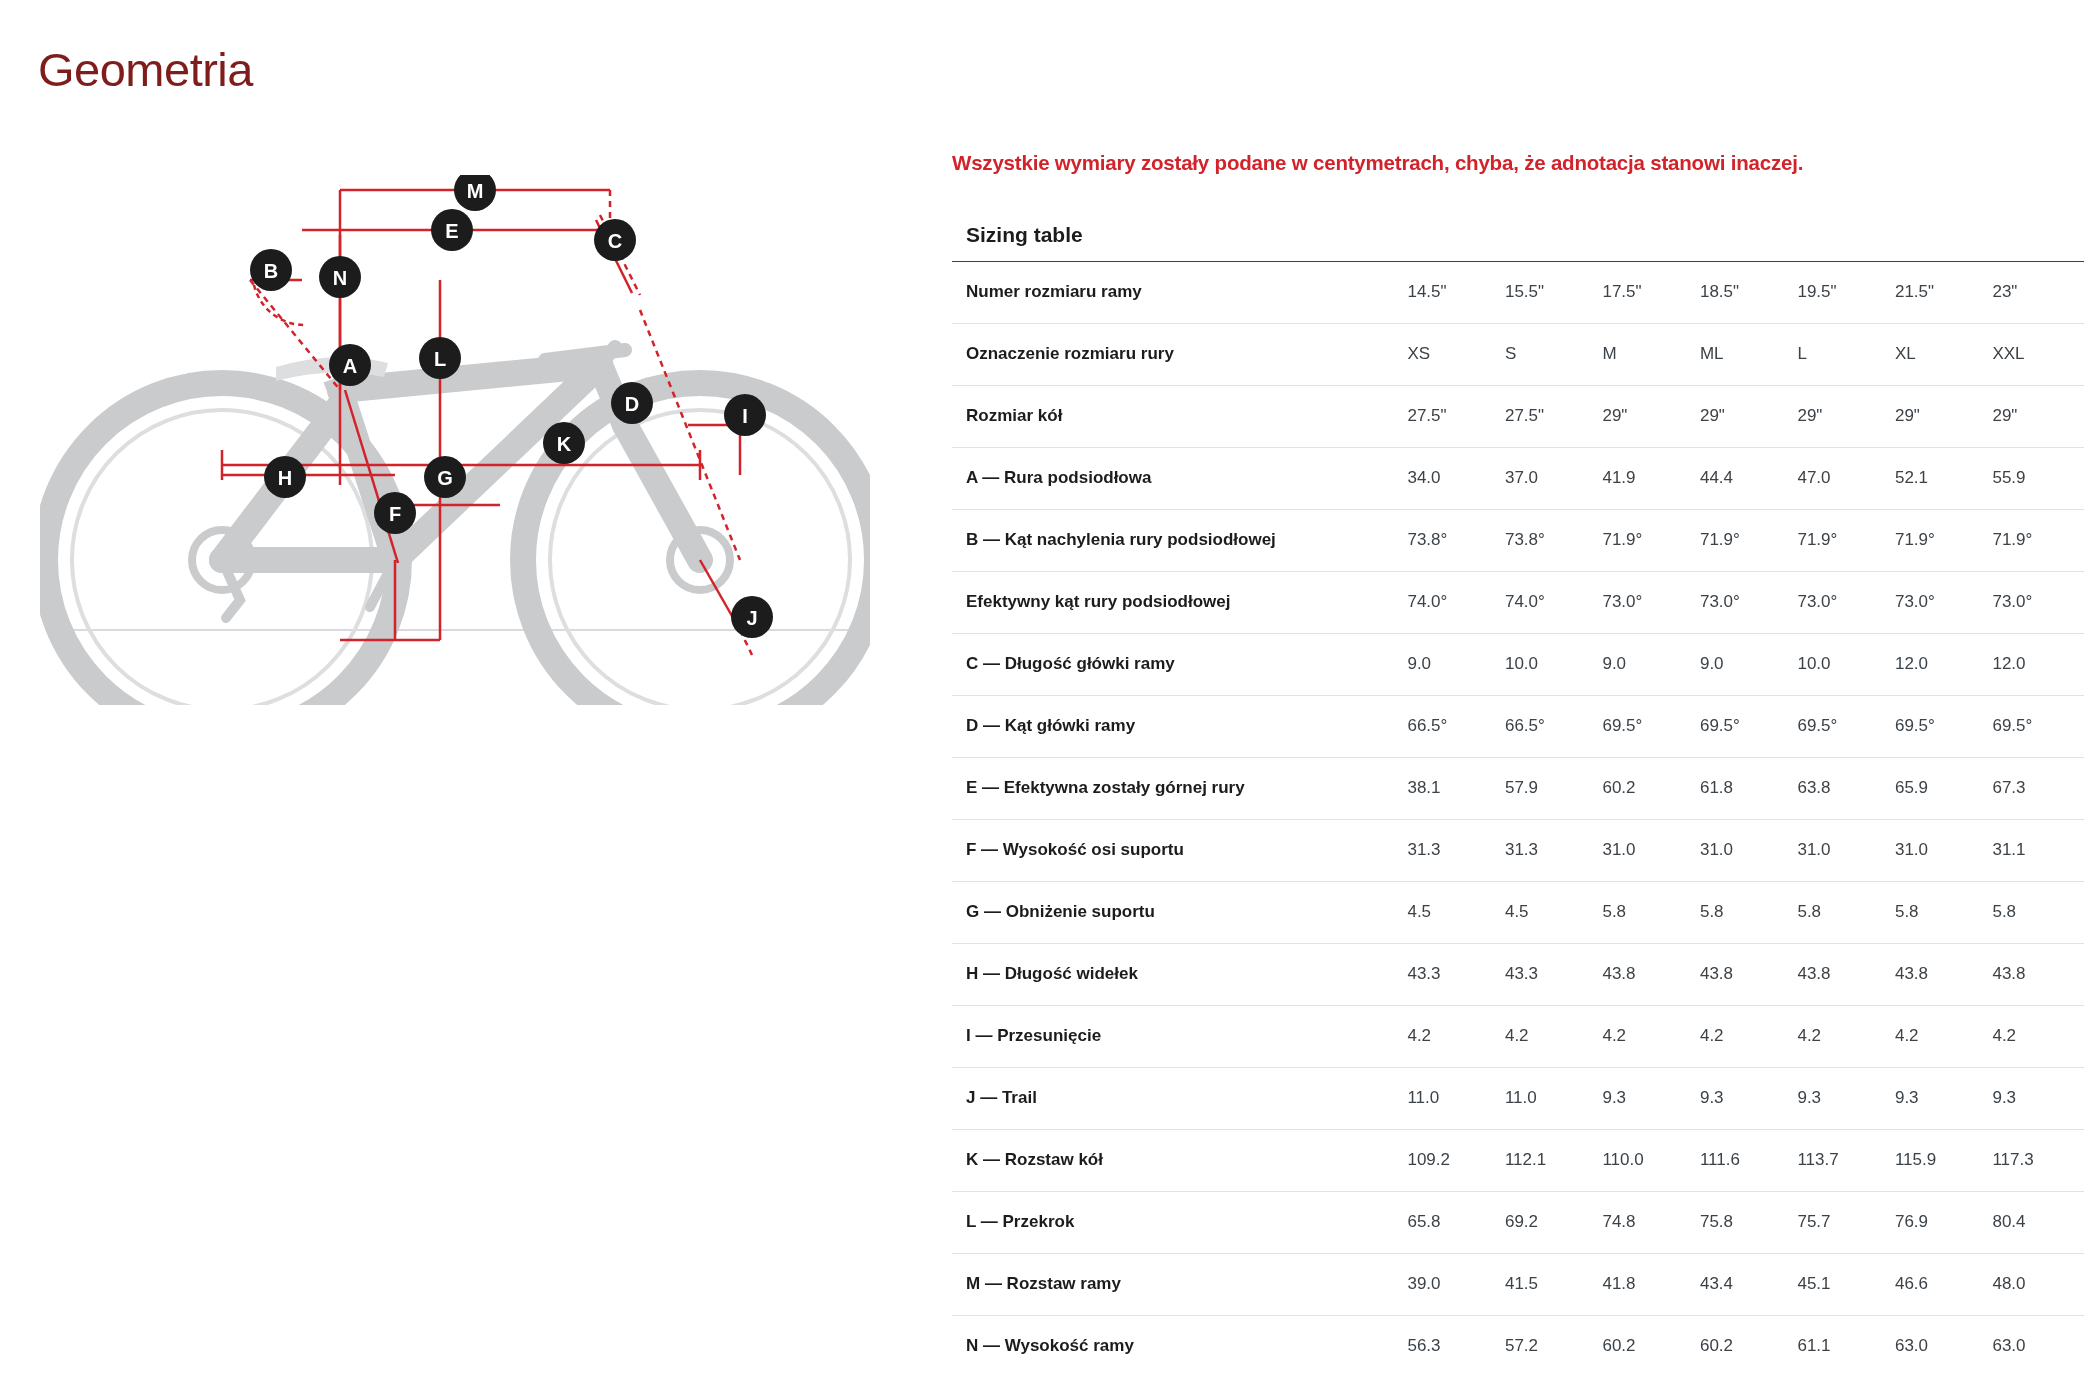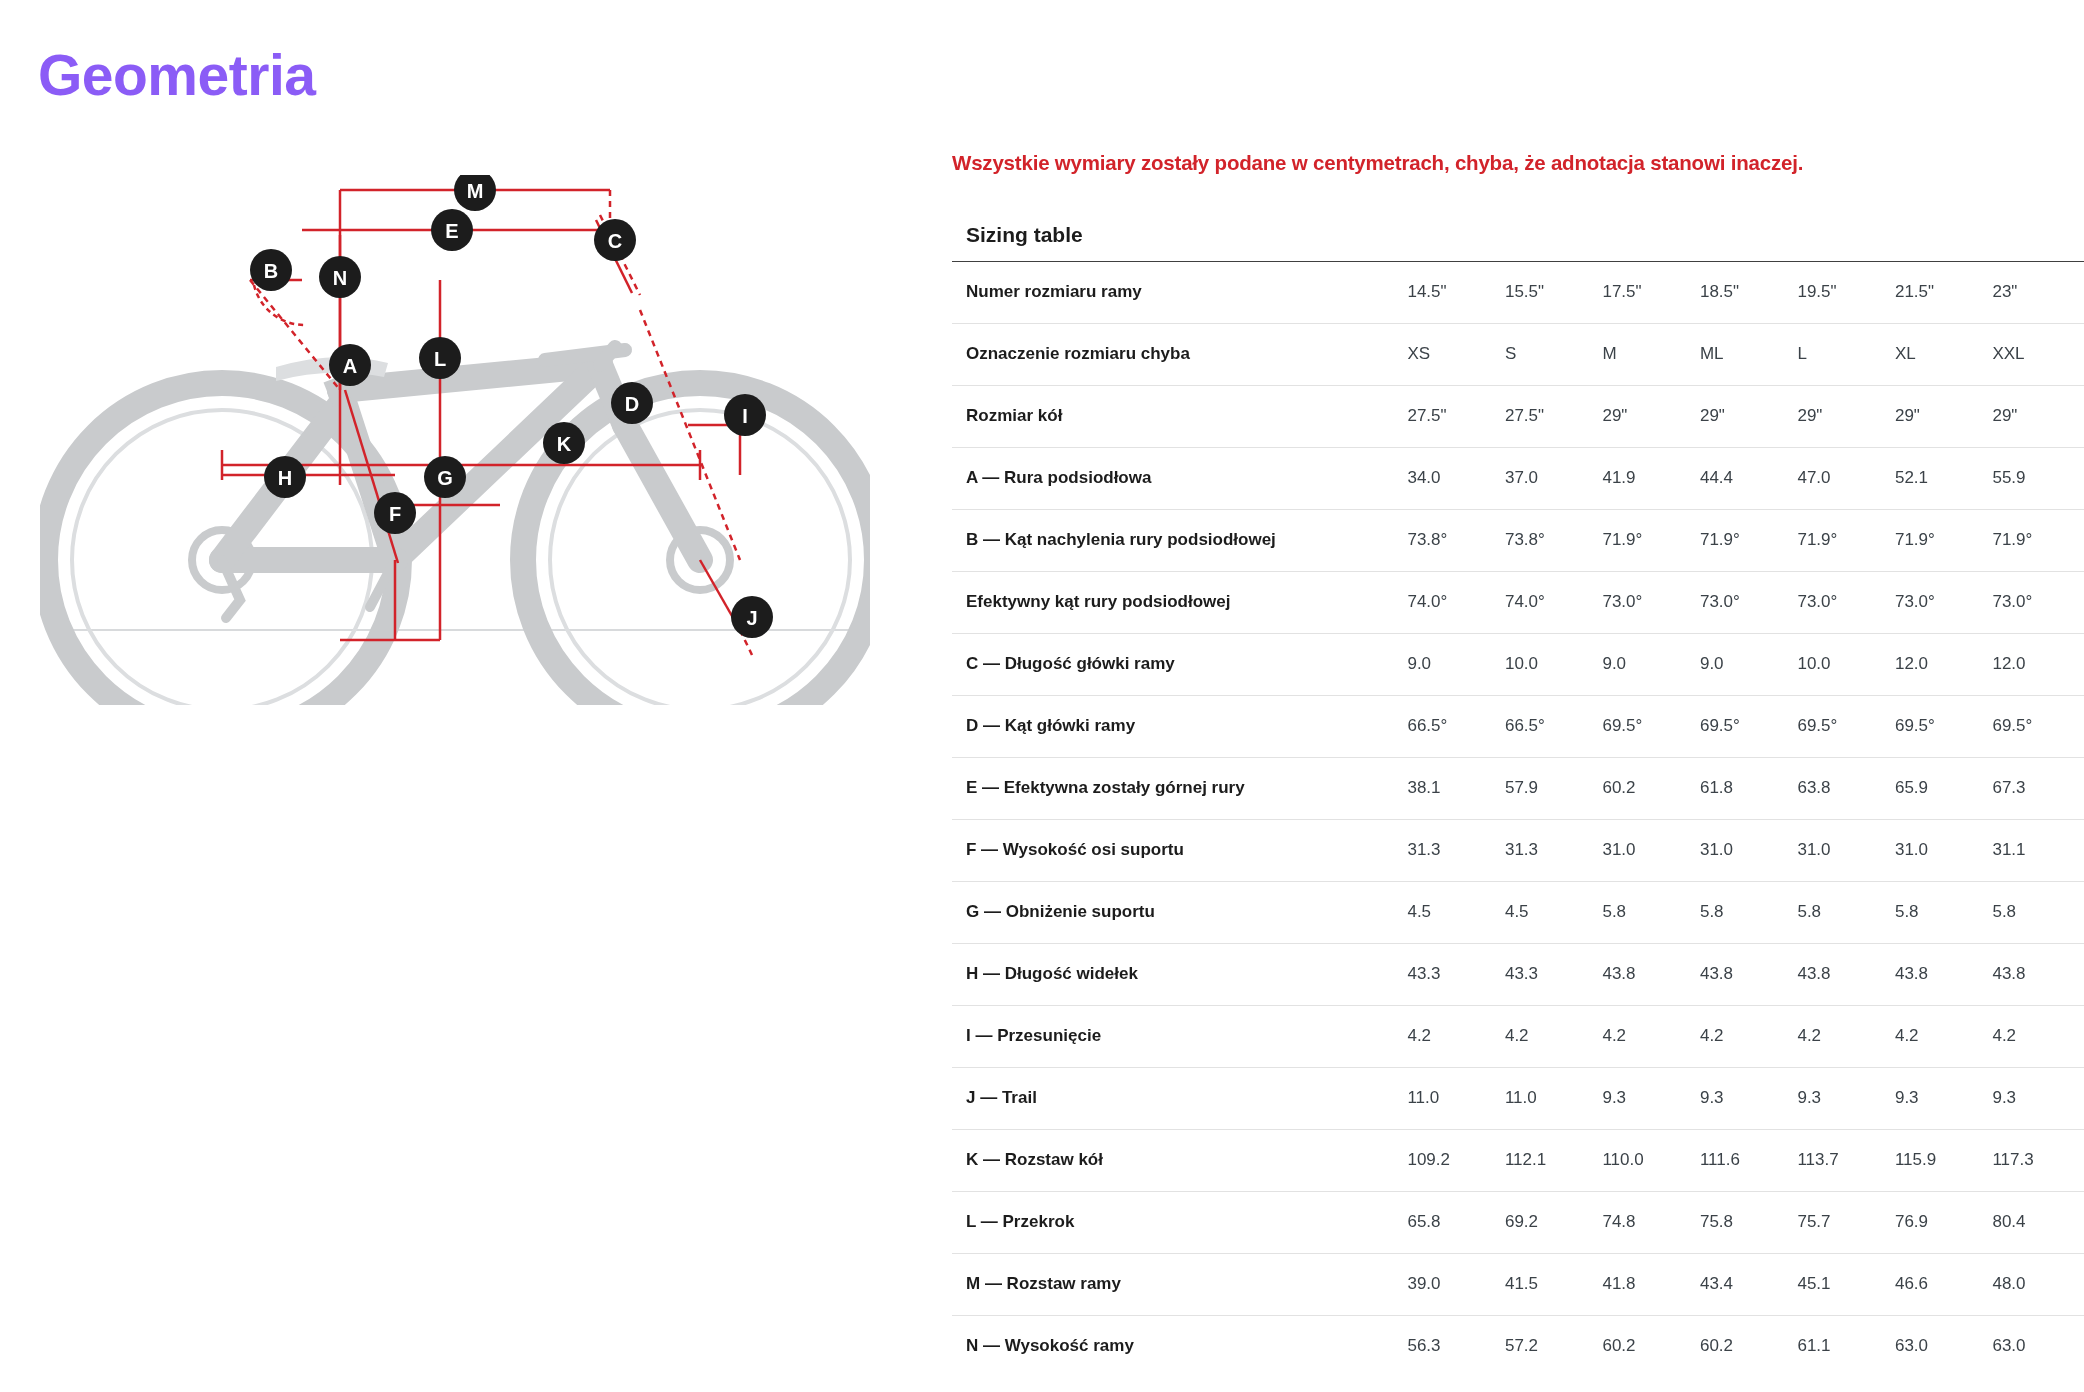--- a/index.html
+++ b/index.html
@@ -12,23 +12,23 @@
   .page {
     position: relative;
     width: 2084px;
     height: 1392px;
     overflow: hidden;
   }
   .page-title {
     position: absolute;
     left: 38px;
     top: 42px;
-    font-size: 57px;
-    font-weight: bold;
-    color: #8b5cf6;
+    font-size: 47px;
+    font-weight: normal;
+    color: #7f1d1d;
     letter-spacing: -0.5px;
   }
 
   
   .figure-wrap {
     position: absolute;
     left: 40px;
     top: 175px;
     width: 830px;
     height: 530px;
@@ -239,21 +239,21 @@
           <td class="label">Numer rozmiaru ramy</td>
           <td class="val">14.5"</td>
           <td class="val">15.5"</td>
           <td class="val">17.5"</td>
           <td class="val">18.5"</td>
           <td class="val">19.5"</td>
           <td class="val">21.5"</td>
           <td class="val">23"</td>
         </tr>
         <tr>
-          <td class="label">Oznaczenie rozmiaru chyba</td>
+          <td class="label">Oznaczenie rozmiaru rury</td>
           <td class="val">XS</td>
           <td class="val">S</td>
           <td class="val">M</td>
           <td class="val">ML</td>
           <td class="val">L</td>
           <td class="val">XL</td>
           <td class="val">XXL</td>
         </tr>
         <tr>
           <td class="label">Rozmiar kół</td>

